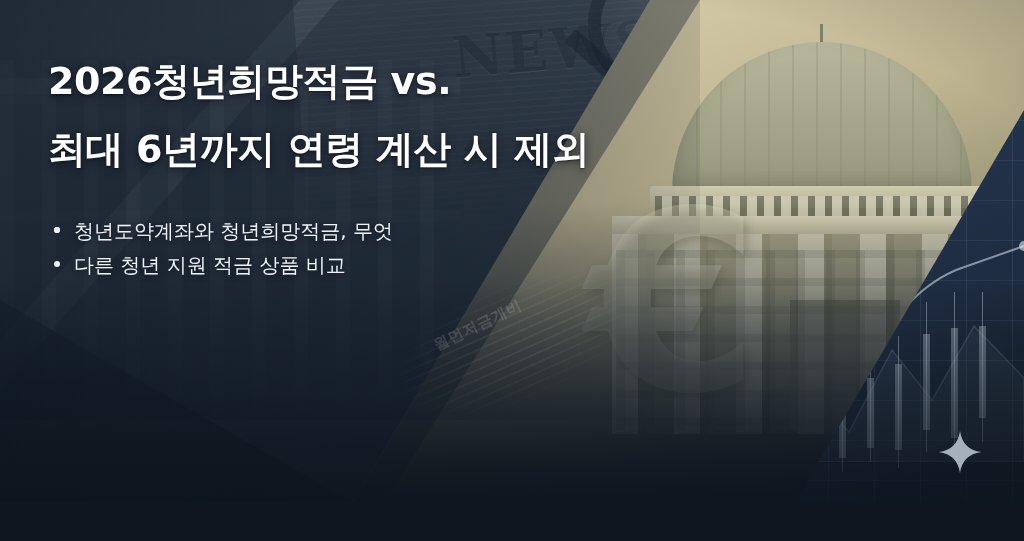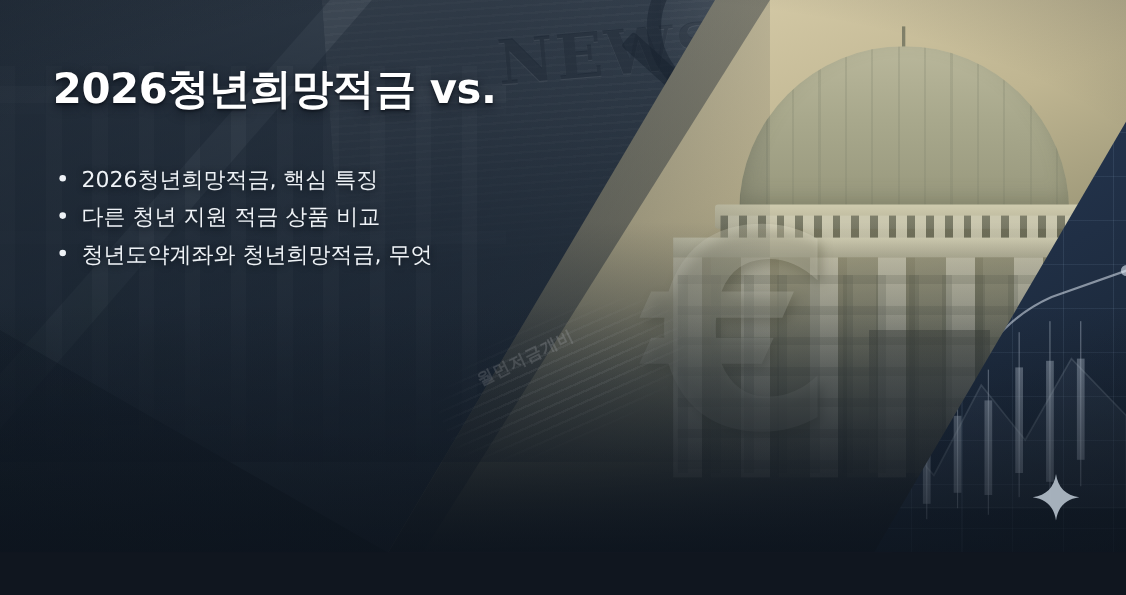--- a/index.html
+++ b/index.html
@@ -412,34 +412,34 @@
   <div class="layer shard-c"></div>
 
   <div class="layer news-scrap"></div>
   <div class="news-scrap-text">월먼저금개비</div>
 
   <div class="layer text-scrim"></div>
   <div class="layer vignette"></div>
 
   <div class="content">
     <h1 class="headline line-1">2026청년희망적금 vs.</h1>
+    <h1 class="headline line-3">최대 6년까지 연령 계산 시 제외</h1>
 
     <ul class="bullets">
       <li>
         <span class="dot"></span>
-        <span>2026청년희망적금, 핵심 특징</span>
+      </li>
+      <li>
+        <span class="dot"></span>
+        <span>청년도약계좌와 청년희망적금, 무엇</span>
       </li>
       <li>
         <span class="dot"></span>
         <span>다른 청년 지원 적금 상품 비교</span>
       </li>
-      <li>
-        <span class="dot"></span>
-        <span>청년도약계좌와 청년희망적금, 무엇</span>
-      </li>
     </ul>
   </div>
 
   <svg class="sparkle" viewBox="0 0 100 100">
     <path d="M50 2 C54 30, 70 46, 98 50 C70 54, 54 70, 50 98 C46 70, 30 54, 2 50 C30 46, 46 30, 50 2 Z" fill="#b2bdc8"></path>
   </svg>
 
 </div>
 
 </body></html>

